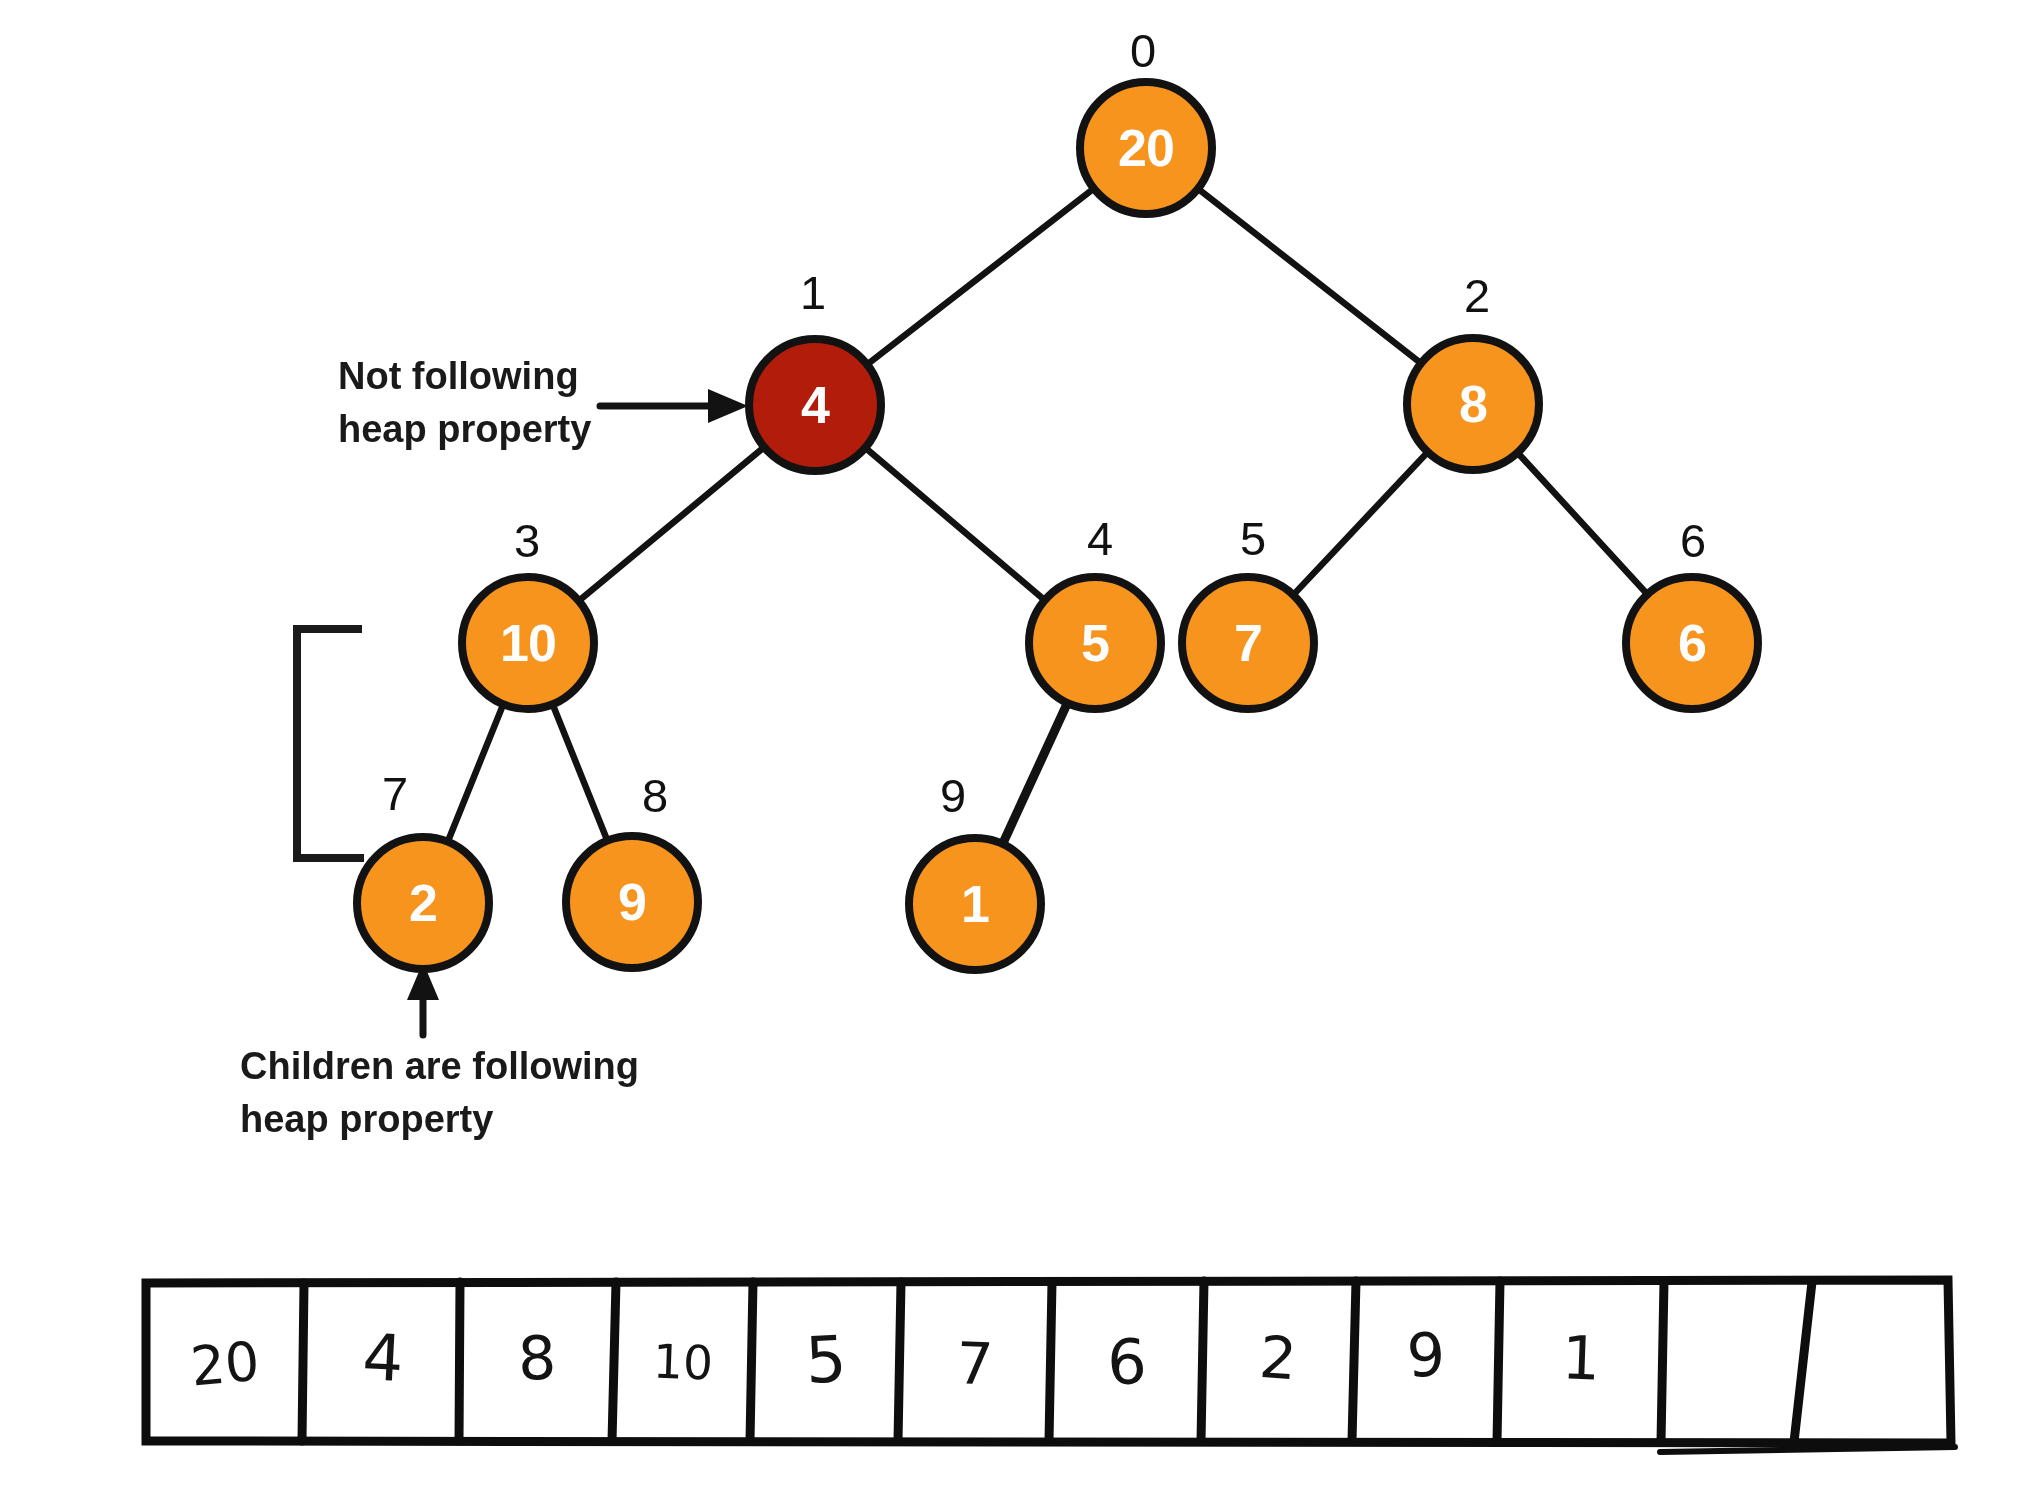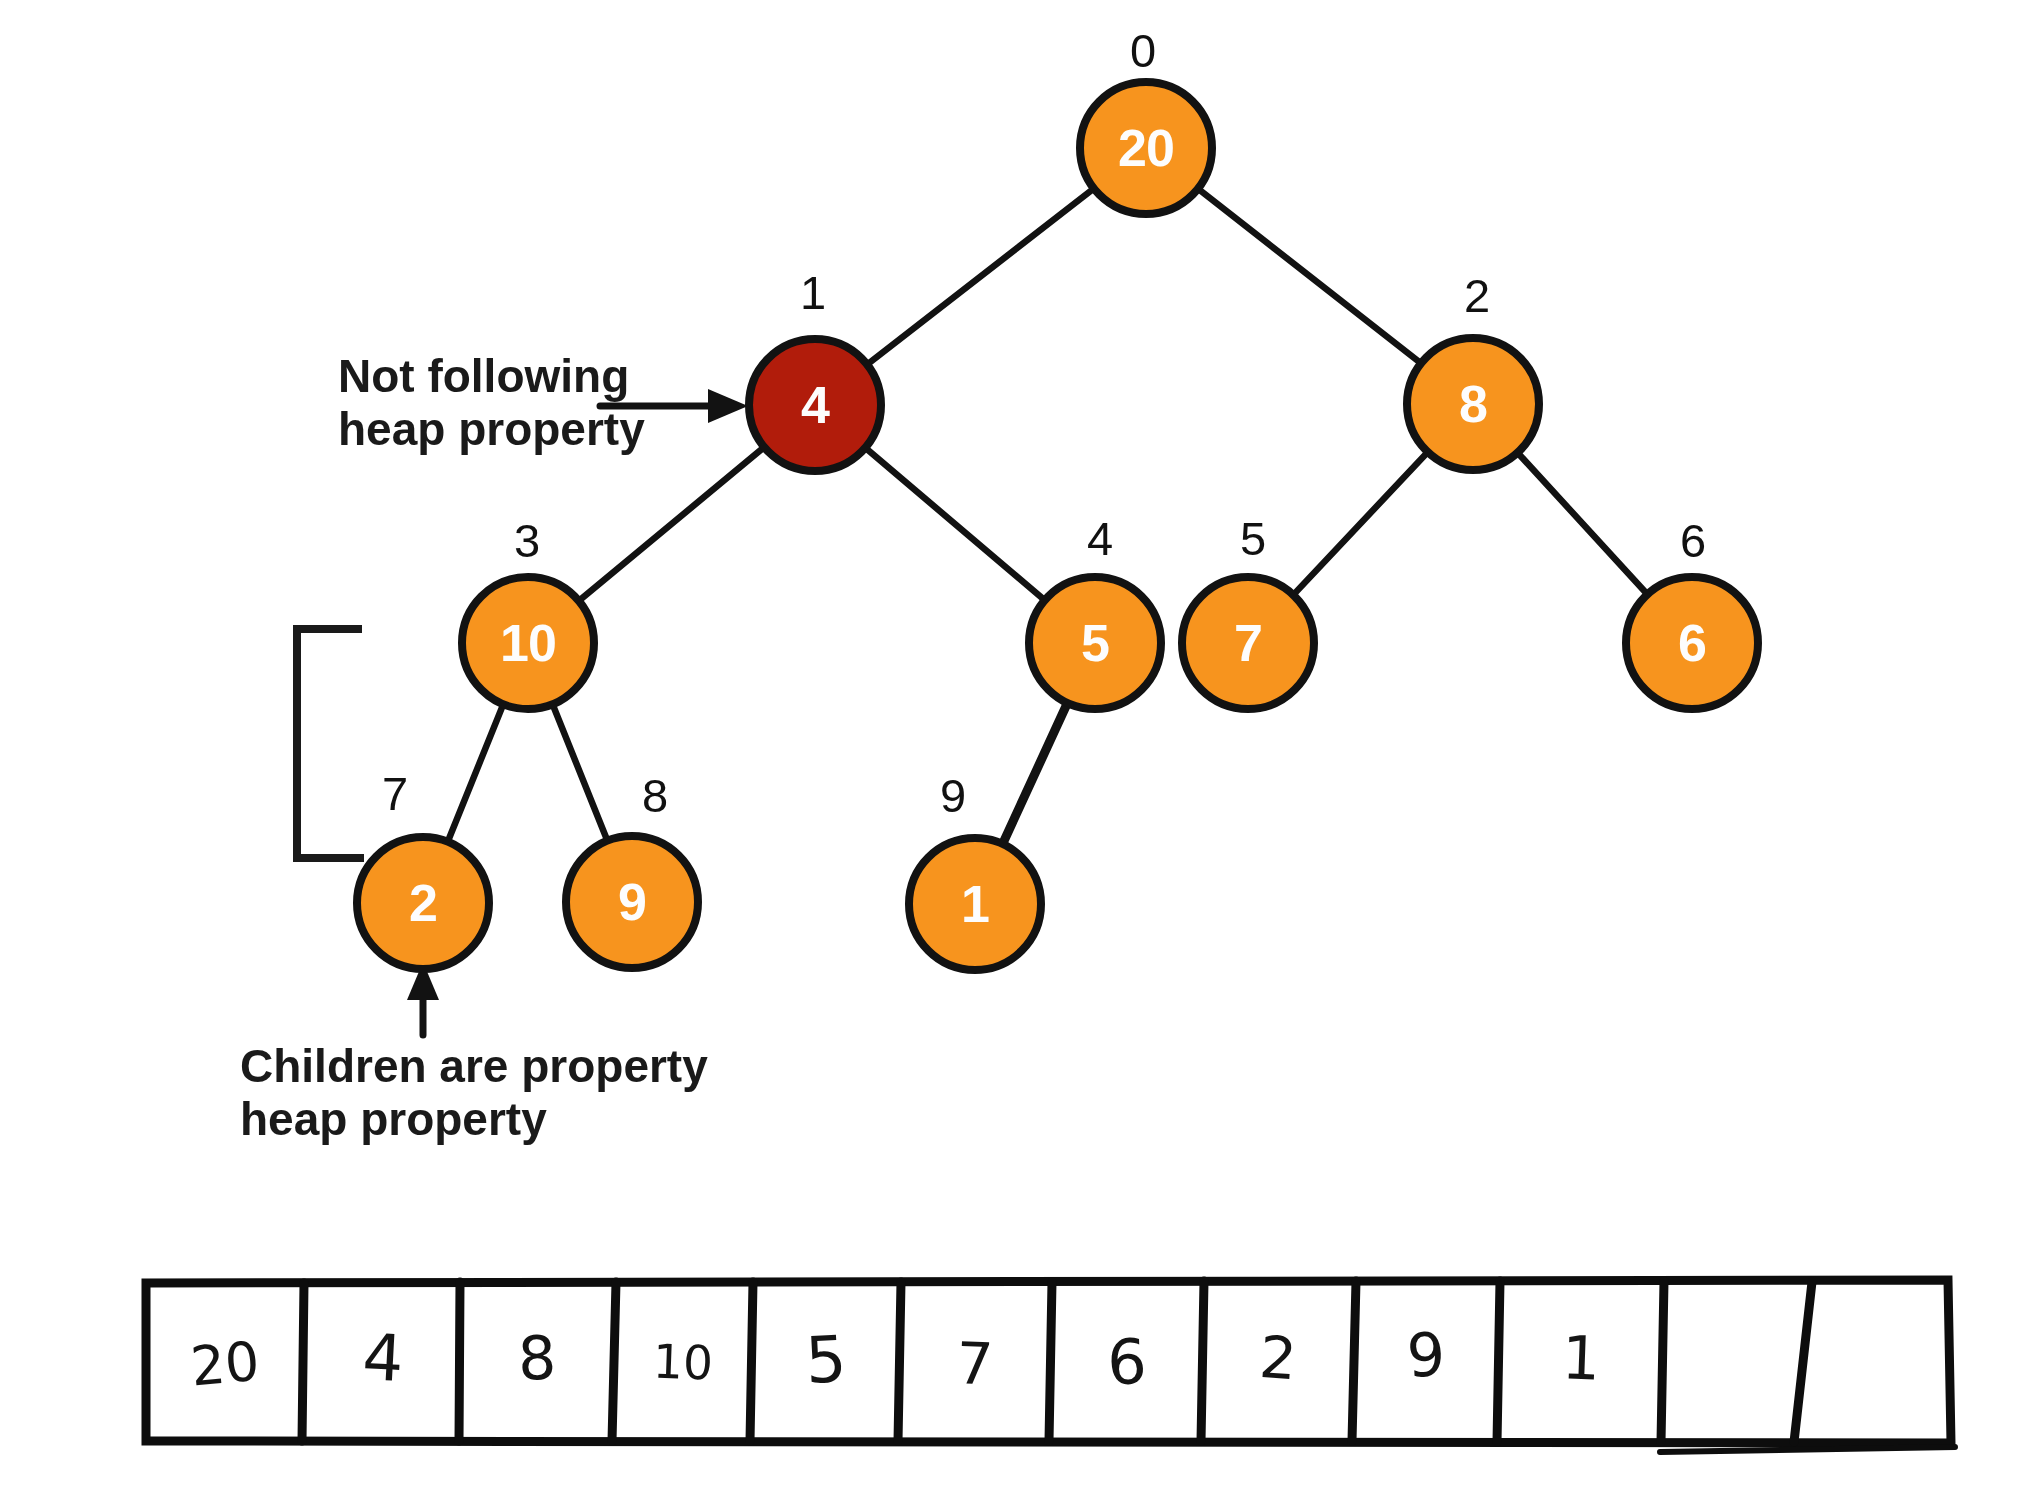--- a/index.html
+++ b/index.html
@@ -24,21 +24,21 @@
   }
   .node.normal{background:#F7941E;}
   .node.violating{background:#B11C0B;}
   .idx{
     position:absolute;
     transform:translate(-50%,-50%);
     font-size:47px;font-weight:500;color:#111;
   }
   .note{
     position:absolute;
-    font-size:46px;font-weight:700;color:#1a1a1a;
+    font-size:38px;font-weight:700;color:#1a1a1a;
     line-height:53px;white-space:nowrap;
   }
   .digit{
     position:absolute;
     transform:translate(-50%,-50%);
     font-family:"DejaVu Sans", sans-serif;
     color:#141414;font-weight:500;
   }
   
   .digit.d0{font-size:54px;transform:translate(-50%,-50%) rotate(-5deg);}
@@ -120,21 +120,21 @@
   <span class="idx" style="left:1693px;top:540px;">6</span>
   <span class="idx" style="left:395px;top:793px;">7</span>
   <span class="idx" style="left:655px;top:795px;">8</span>
   <span class="idx" style="left:953px;top:795px;">9</span>
 
   <div class="note" style="left:338px;top:350px;">
     <div>Not following</div>
     <div>heap property</div>
   </div>
   <div class="note" style="left:240px;top:1040px;">
-    <div>Children are property</div>
+    <div>Children are following</div>
     <div>heap property</div>
   </div>
 
   <div>
     <span class="digit d0" style="left:225px;top:1364px;">20</span>
     <span class="digit d1" style="left:383px;top:1358px;">4</span>
     <span class="digit d2" style="left:537px;top:1358px;">8</span>
     <span class="digit d3" style="left:683px;top:1362px;">10</span>
     <span class="digit d4" style="left:826px;top:1360px;">5</span>
     <span class="digit d5" style="left:975px;top:1364px;">7</span>

